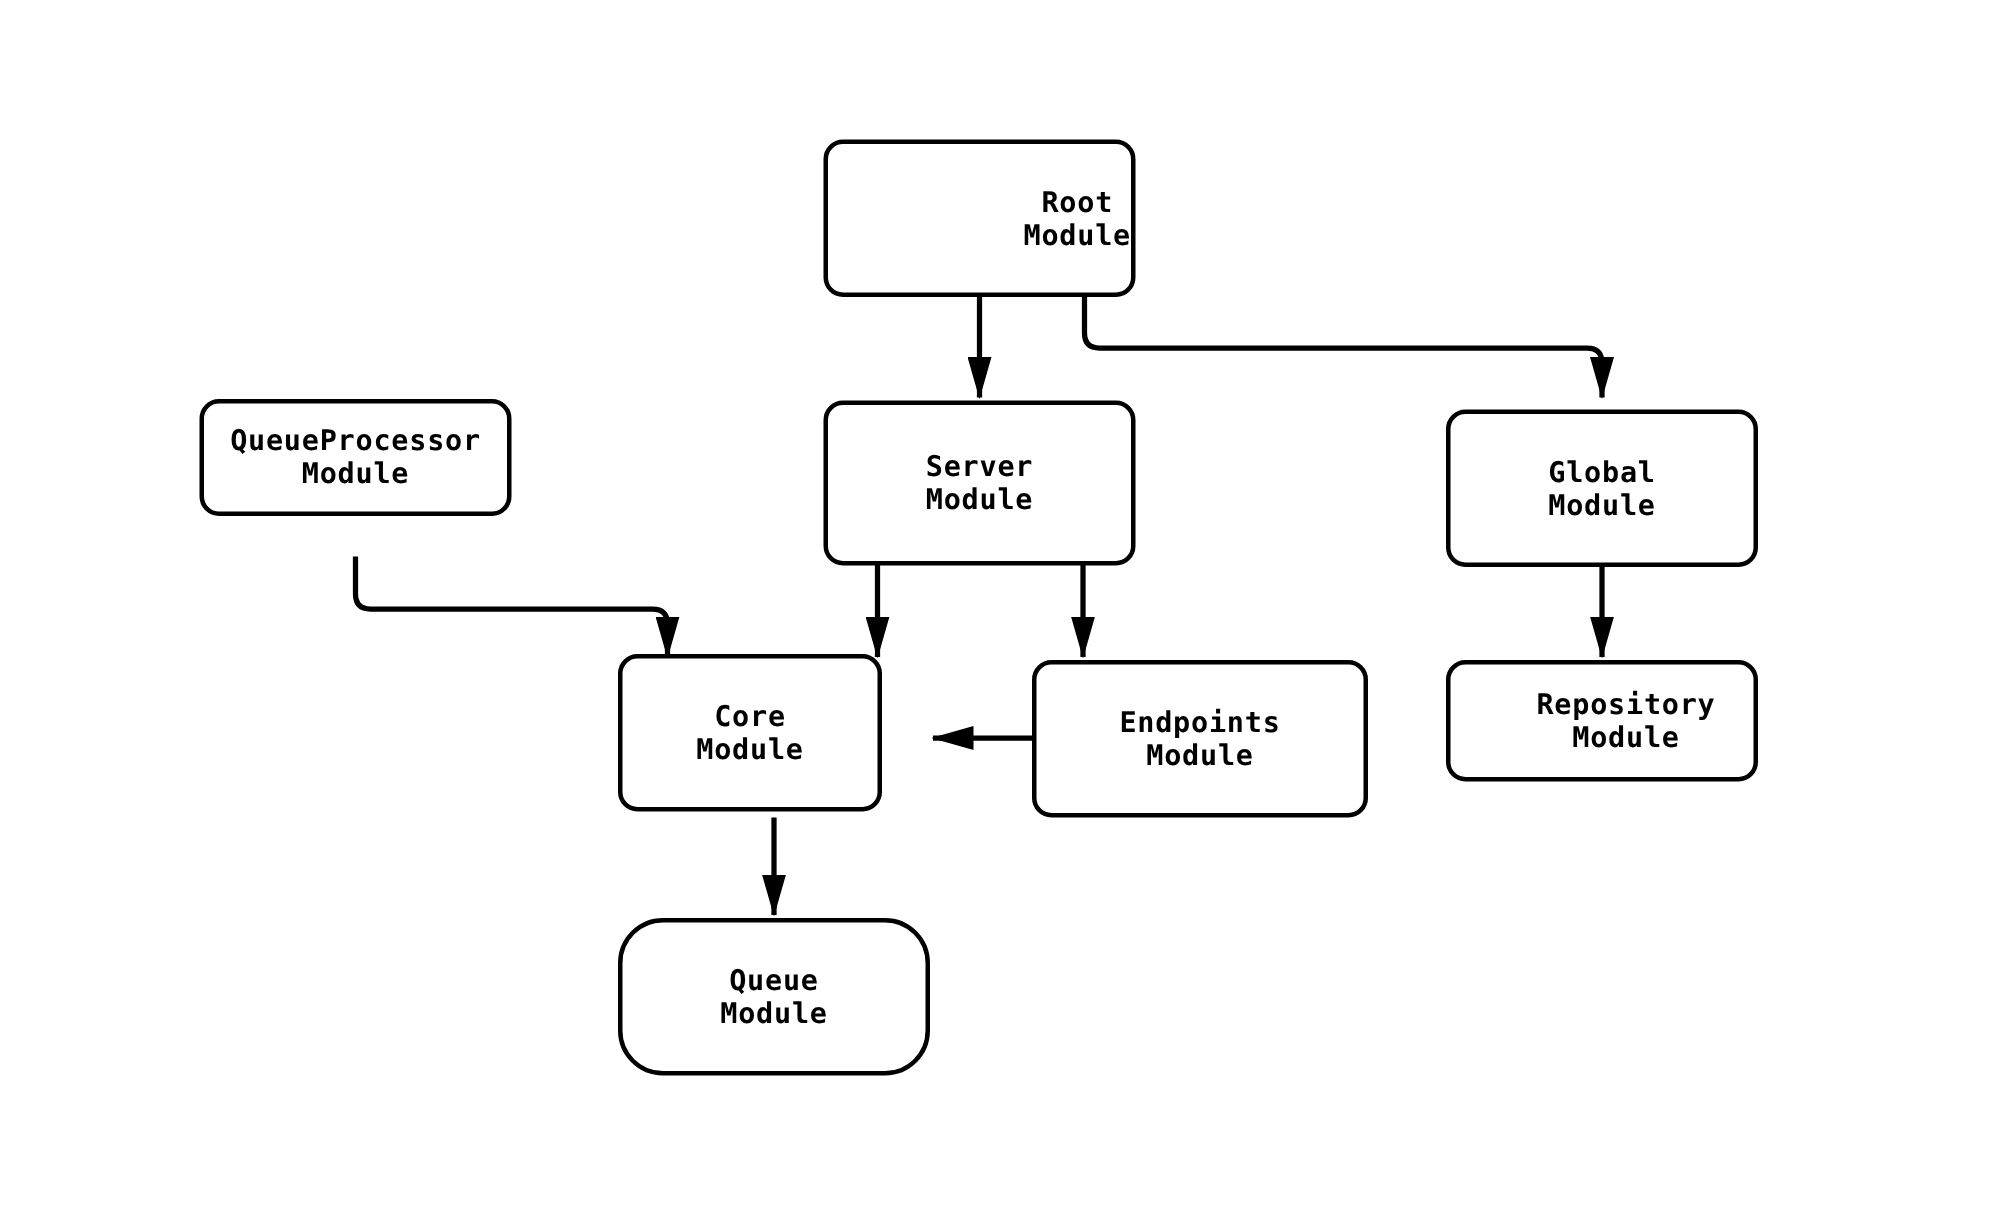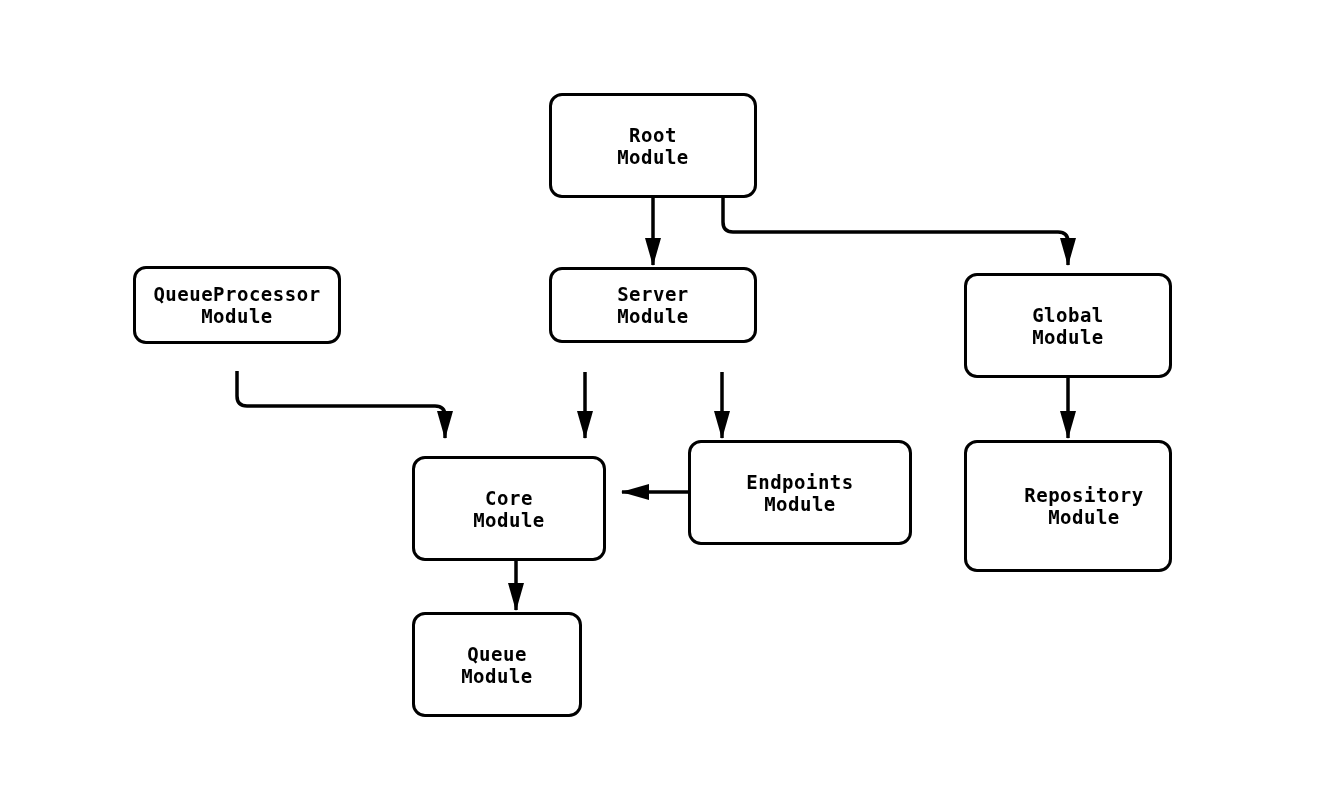--- a/index.html
+++ b/index.html
@@ -63,46 +63,46 @@
         <path class="edge-path" d="M723,198 L723,222 Q723,232 733,232 L1058,232 Q1068,232 1068,242 L1068,265" marker-end="url(#arrowhead)" stroke="#000000"></path>
         <path class="edge-path" d="M237,371 L237,396 Q237,406 247,406 L435,406 Q445,406 445,416 L445,438" marker-end="url(#arrowhead)" stroke="#000000"></path>
         <path class="edge-path" d="M585,372 L585,438" marker-end="url(#arrowhead)" stroke="#000000"></path>
         <path class="edge-path" d="M722,372 L722,438" marker-end="url(#arrowhead)" stroke="#000000"></path>
         <path class="edge-path" d="M688,492 L622,492" marker-end="url(#arrowhead)" stroke="#000000"></path>
         <path class="edge-path" d="M1068,372 L1068,438" marker-end="url(#arrowhead)" stroke="#000000"></path>
         <path class="edge-path" d="M516,545 L516,610" marker-end="url(#arrowhead)" stroke="#000000"></path>
       </g>
   </svg>
   <div id="nodes-layer">
-      <div class="node" style="left: 549px; top: 93px; width: 208px; height: 105px;">
+      <div class="node" style="left: 549px; top: 93px; width: 208px; height: 105px; justify-content: flex-end;">
         <span class="node-label">Root
 Module</span>
       </div>
       <div class="node" style="left: 133px; top: 266px; width: 208px; height: 78px;">
         <span class="node-label">QueueProcessor
 Module</span>
       </div>
-      <div class="node" style="left: 549px; top: 267px; width: 208px; height: 76px;">
+      <div class="node" style="left: 549px; top: 267px; width: 208px; height: 110px;">
         <span class="node-label">Server
 Module</span>
       </div>
       <div class="node" style="left: 964px; top: 273px; width: 208px; height: 105px;">
         <span class="node-label">Global
 Module</span>
       </div>
-      <div class="node" style="left: 412px; top: 456px; width: 194px; height: 105px;">
+      <div class="node" style="left: 412px; top: 436px; width: 176px; height: 105px;">
         <span class="node-label">Core
 Module</span>
       </div>
       <div class="node" style="left: 688px; top: 440px; width: 224px; height: 105px;">
         <span class="node-label">Endpoints
 Module</span>
       </div>
-      <div class="node" style="left: 964px; top: 440px; width: 208px; height: 132px; padding-left: 32px;">
+      <div class="node" style="left: 964px; top: 440px; width: 208px; height: 81px; padding-left: 32px;">
         <span class="node-label">Repository
 Module</span>
       </div>
-      <div class="node" style="left: 412px; top: 612px; width: 170px; height: 105px;">
+      <div class="node" style="left: 412px; top: 612px; width: 208px; height: 105px; border-radius: 30px;">
         <span class="node-label">Queue
 Module</span>
       </div>
     </div>
 </div>
 
 </body></html>

